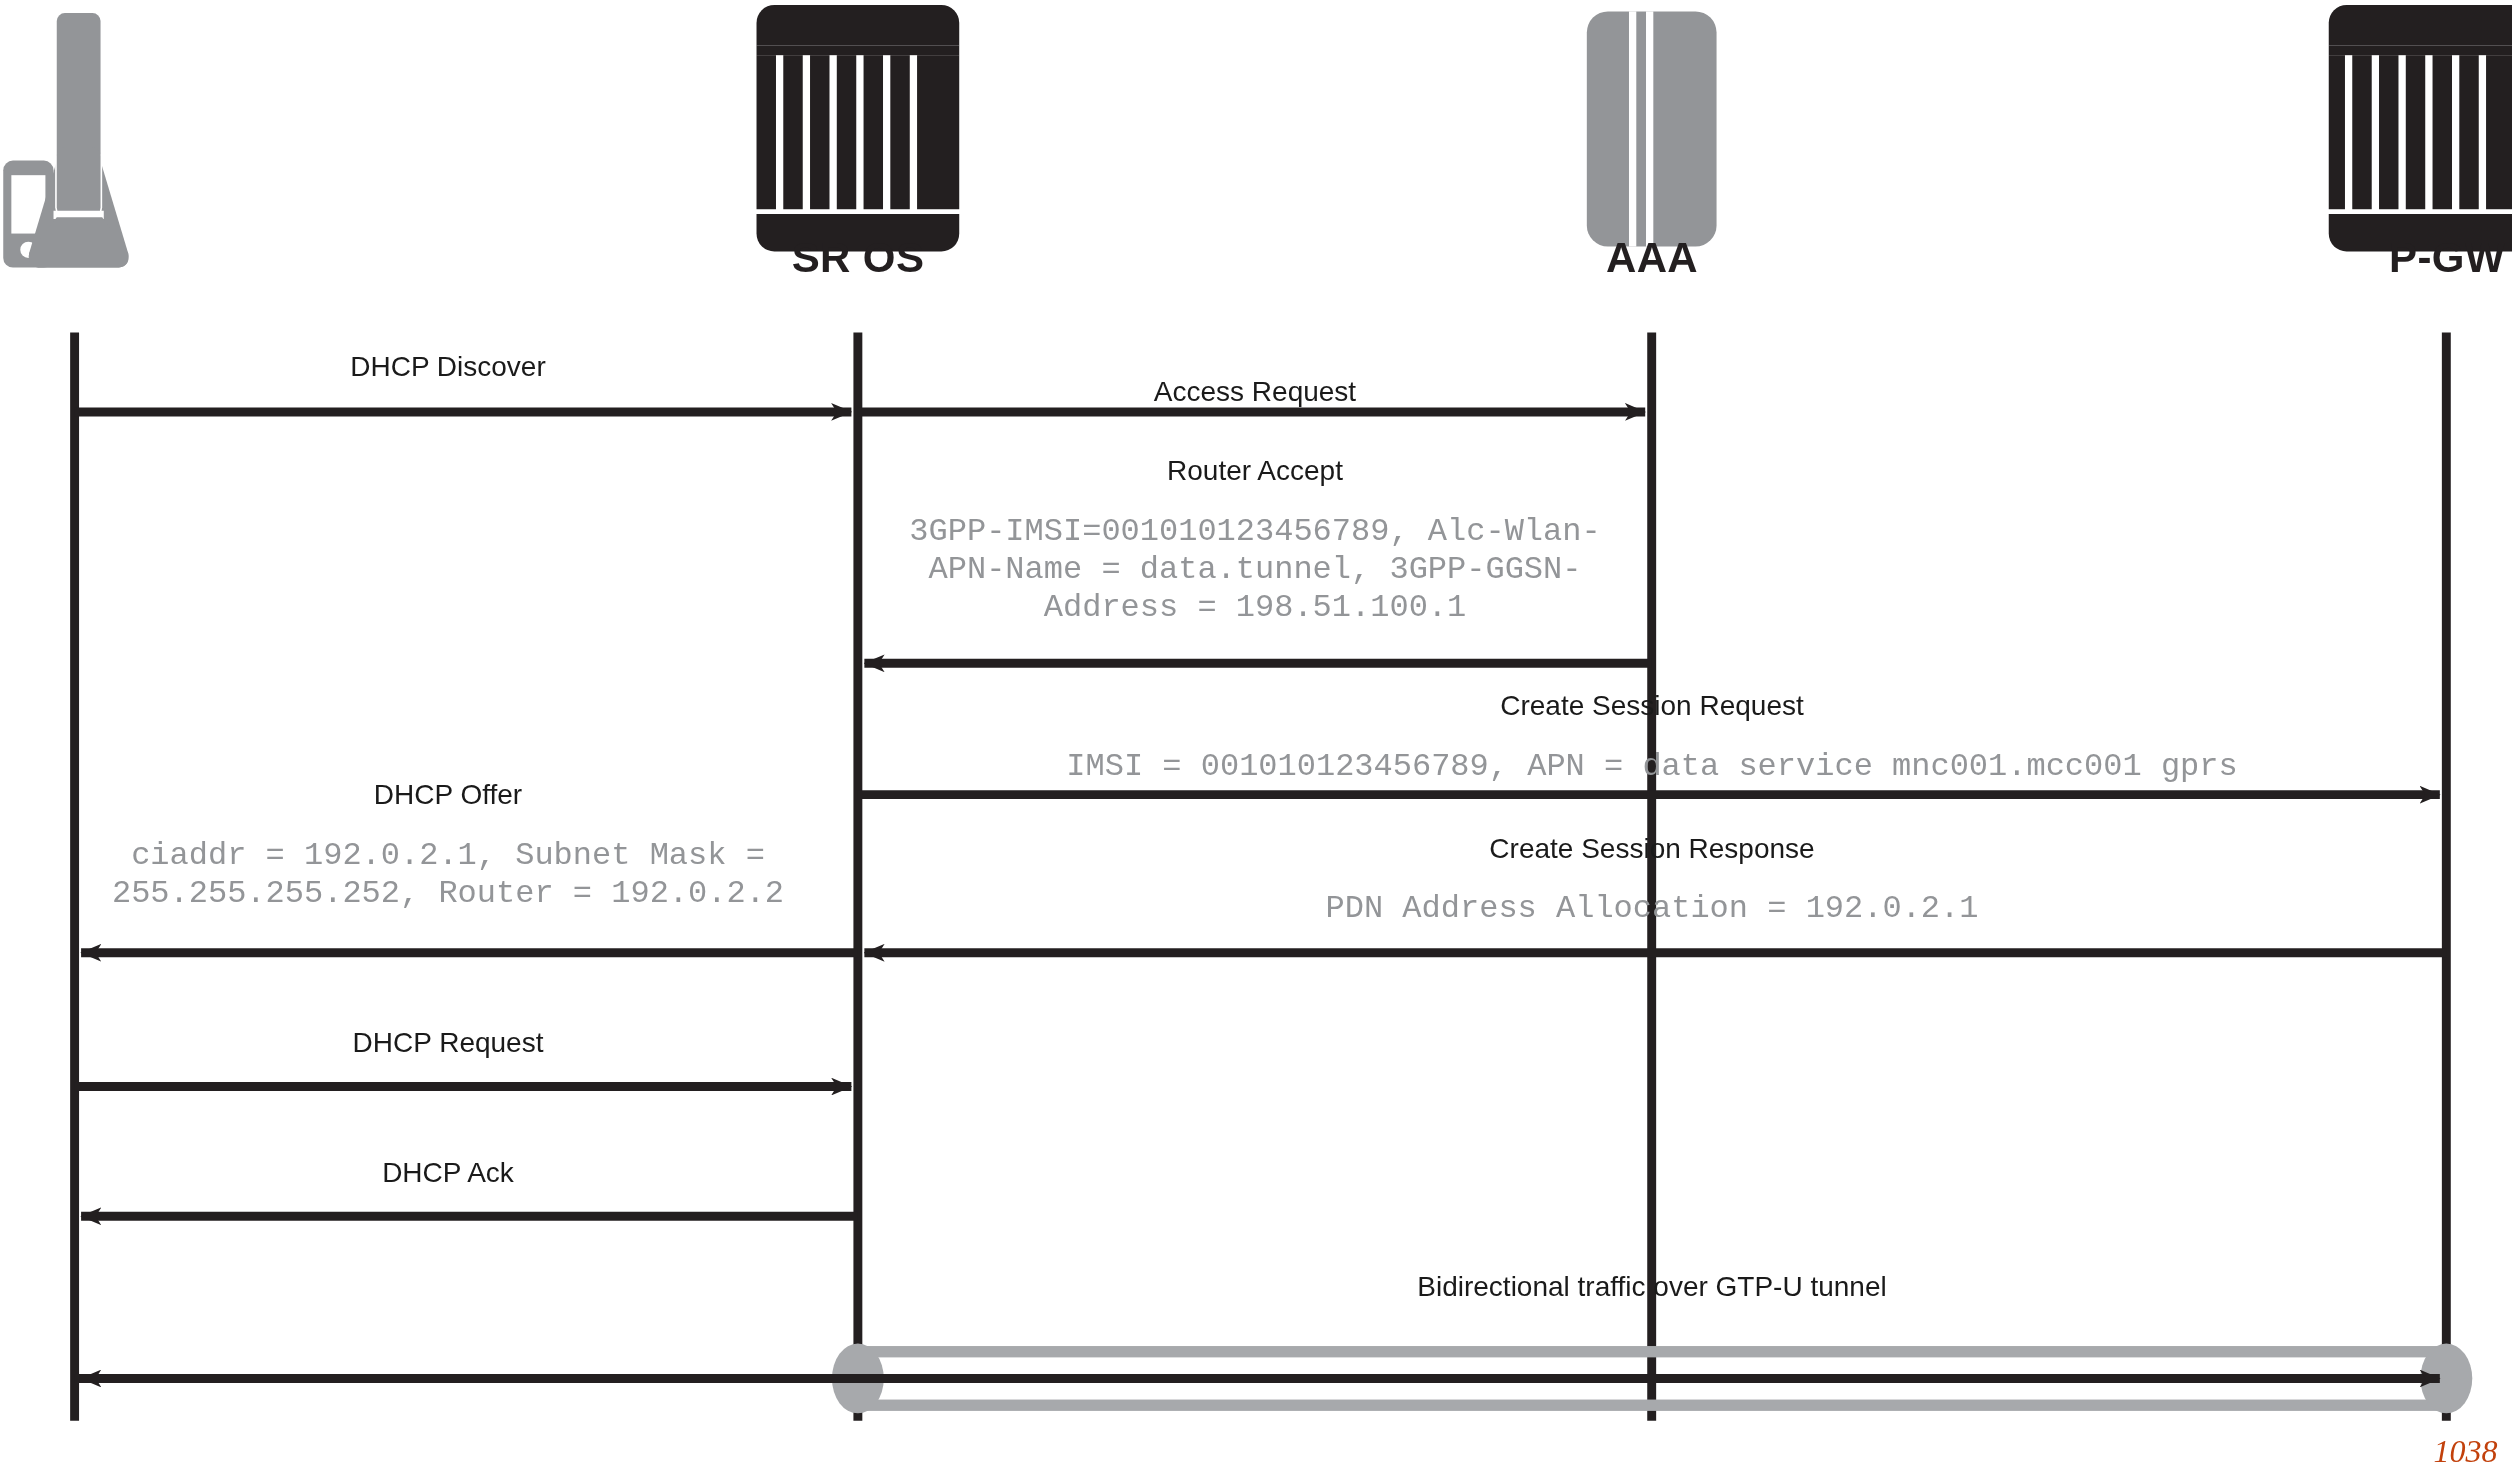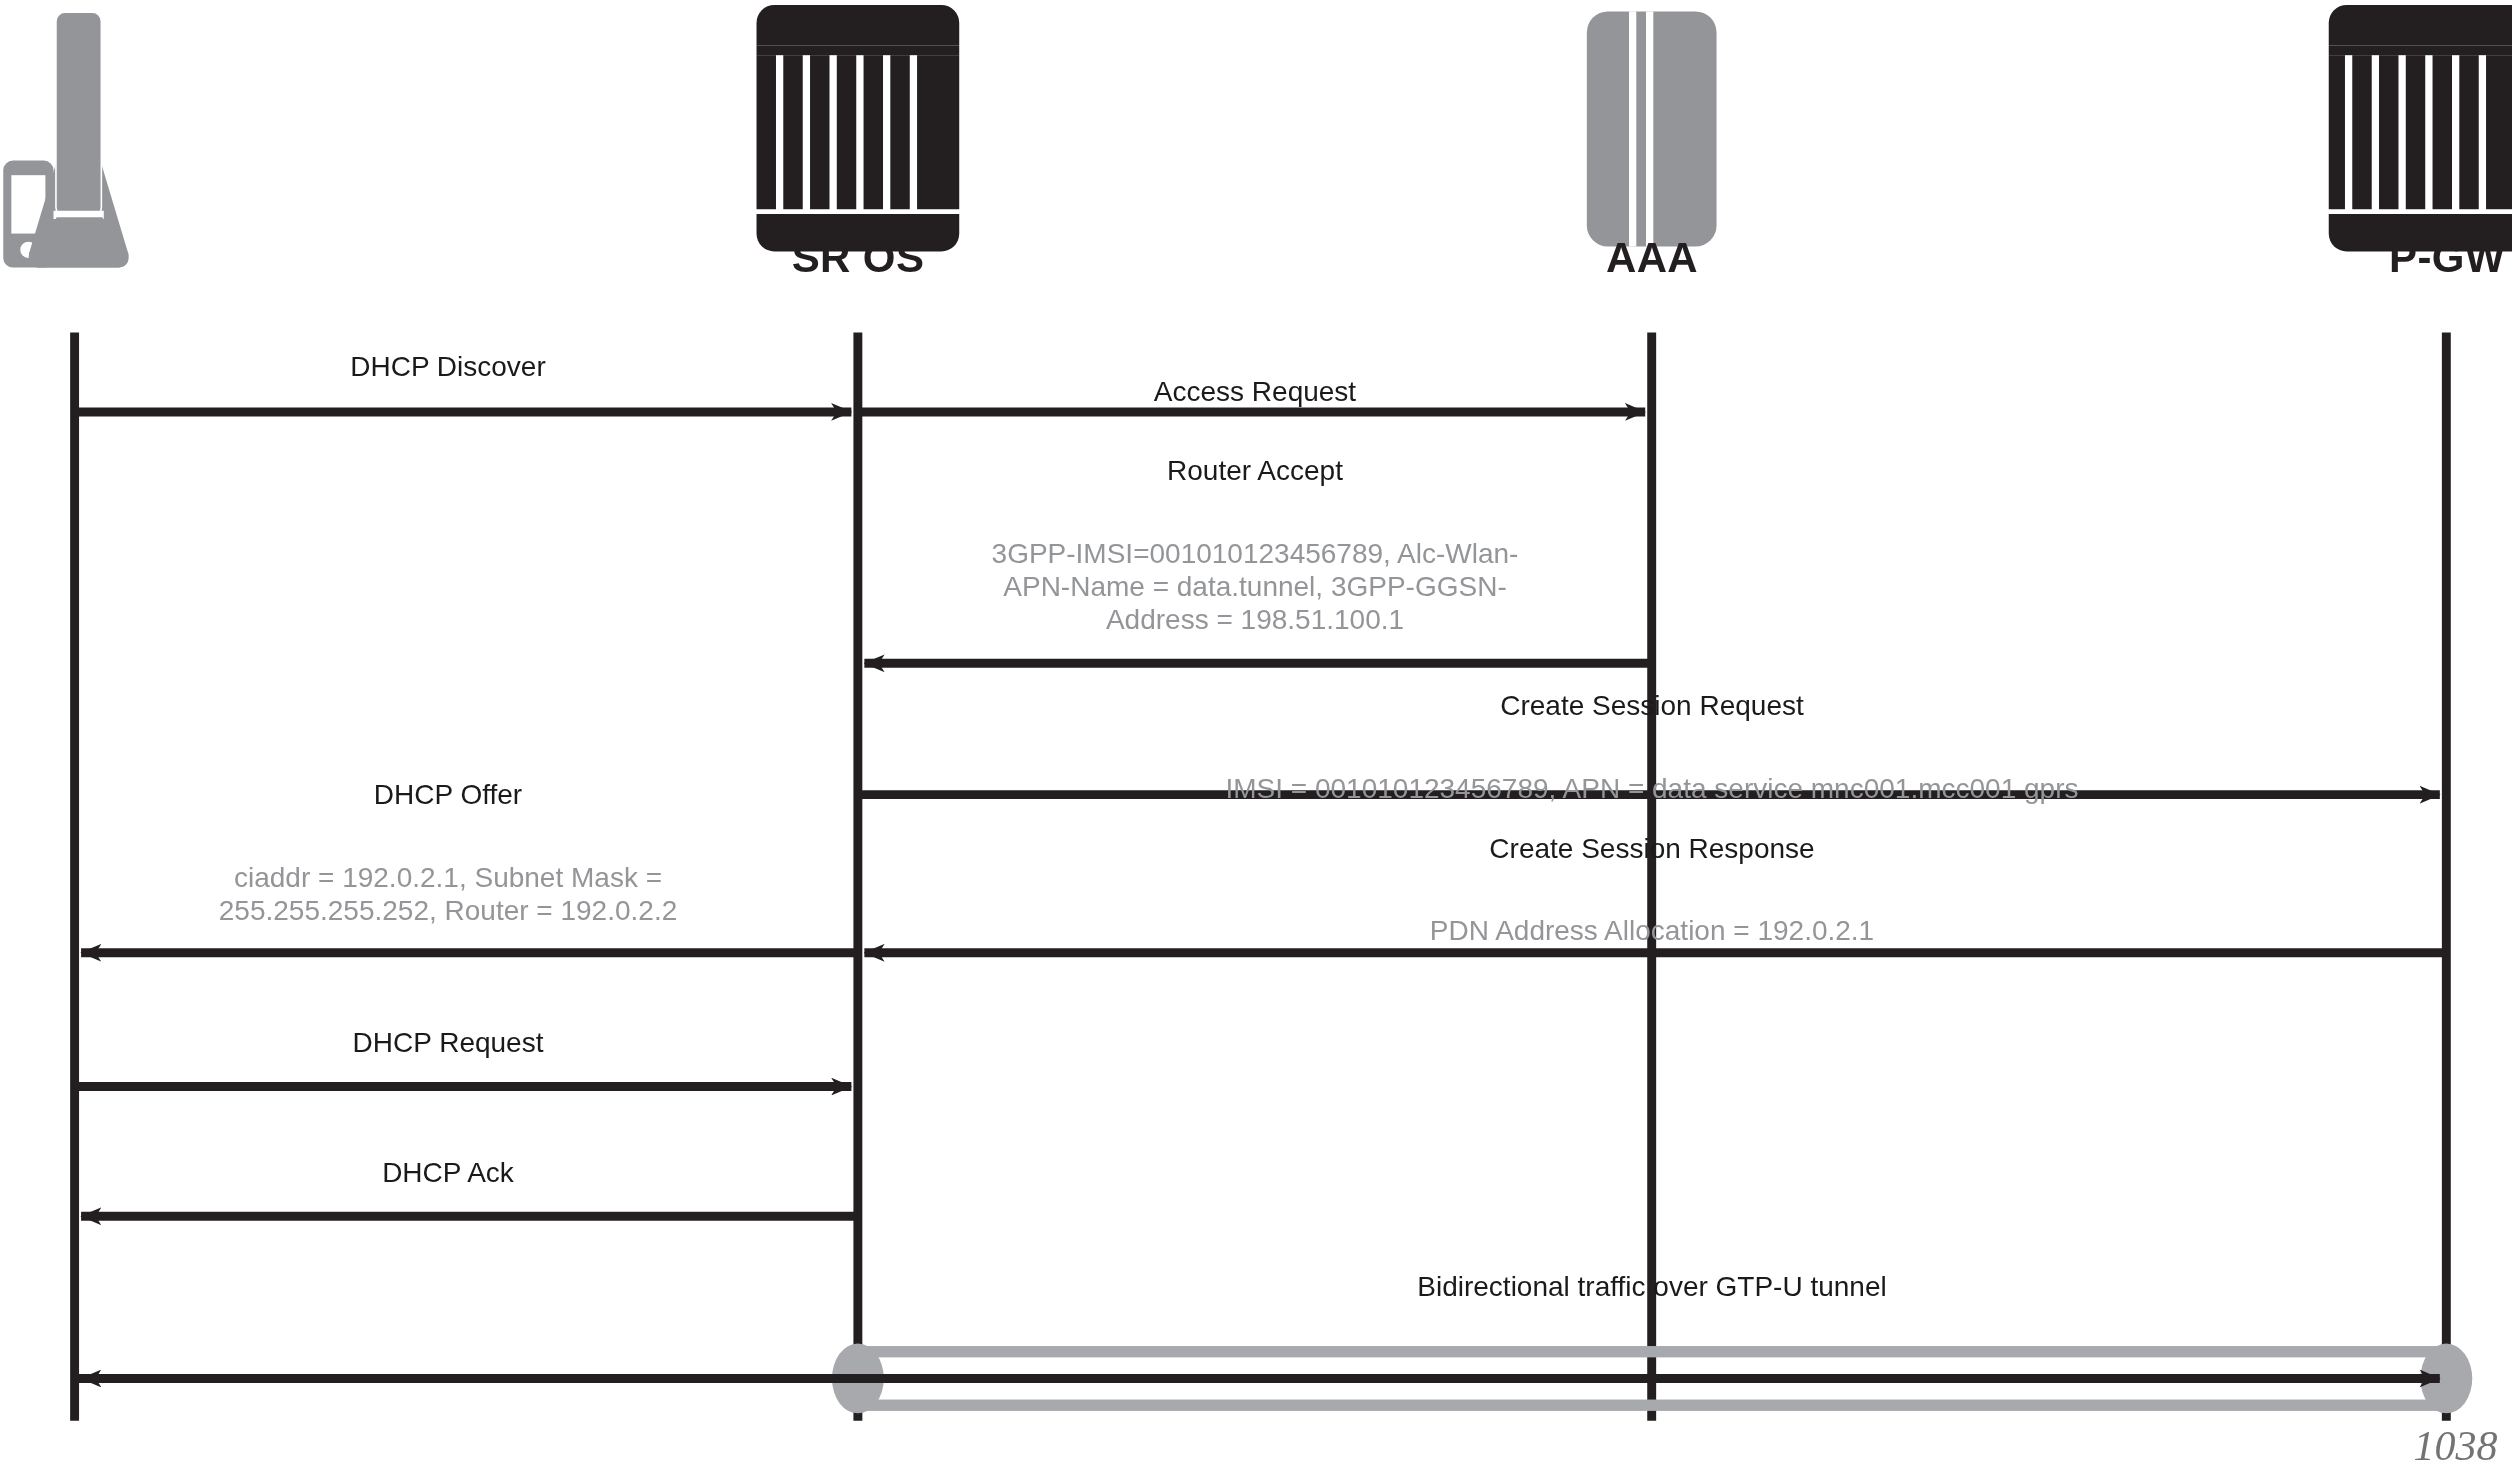--- a/index.html
+++ b/index.html
@@ -33,34 +33,33 @@
     font-family: "Liberation Sans", sans-serif;
     font-size: 28px;
     color: #1a1a1a;
     text-align: center;
     white-space: nowrap;
     transform: translateX(-50%);
     line-height: 1.08;
   }
   .msg-sub {
     position: absolute;
-    font-family: Liberation Sans, sans-serif;
-    font-size: 28px;
+    font-family: Liberation Mono, monospace;
+    font-size: 32px;
     color: #939598;
     text-align: center;
     line-height: 1.18;
     transform: translateX(-50%);
-    margin-top: 24px;
   }
   .fig-num {
     position: absolute;
     font-family: "Liberation Serif", serif;
     font-style: italic;
-    font-size: 42px;
-    color: #737373;
+    font-size: 32px;
+    color: #c2410c;
     right: 14.6px;
     bottom: 4.9px;
   }
   svg.layer {
     position: absolute;
     left: 0;
     top: 0;
     width: 2512px;
     height: 1475px;
   }

